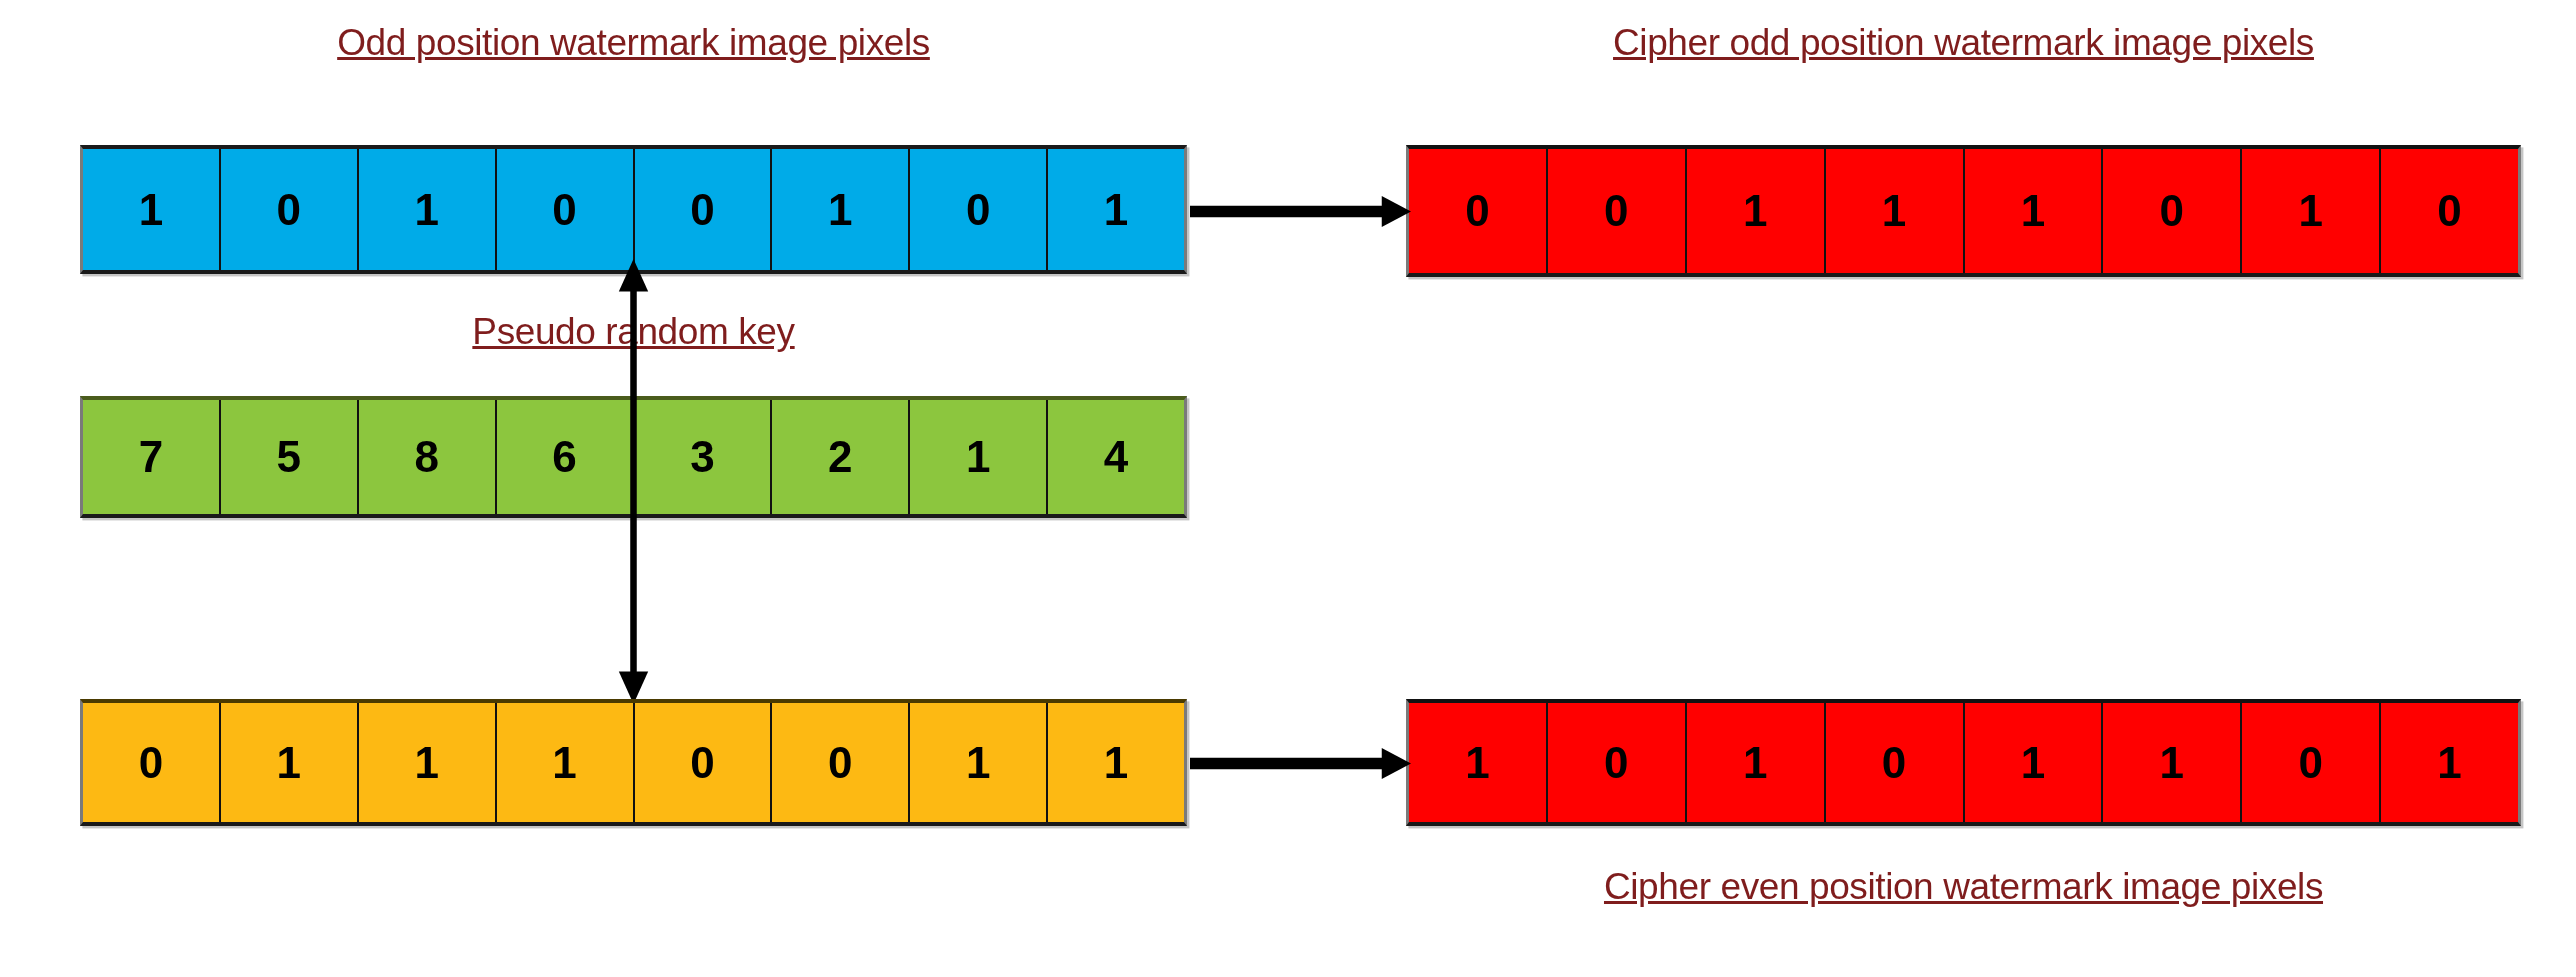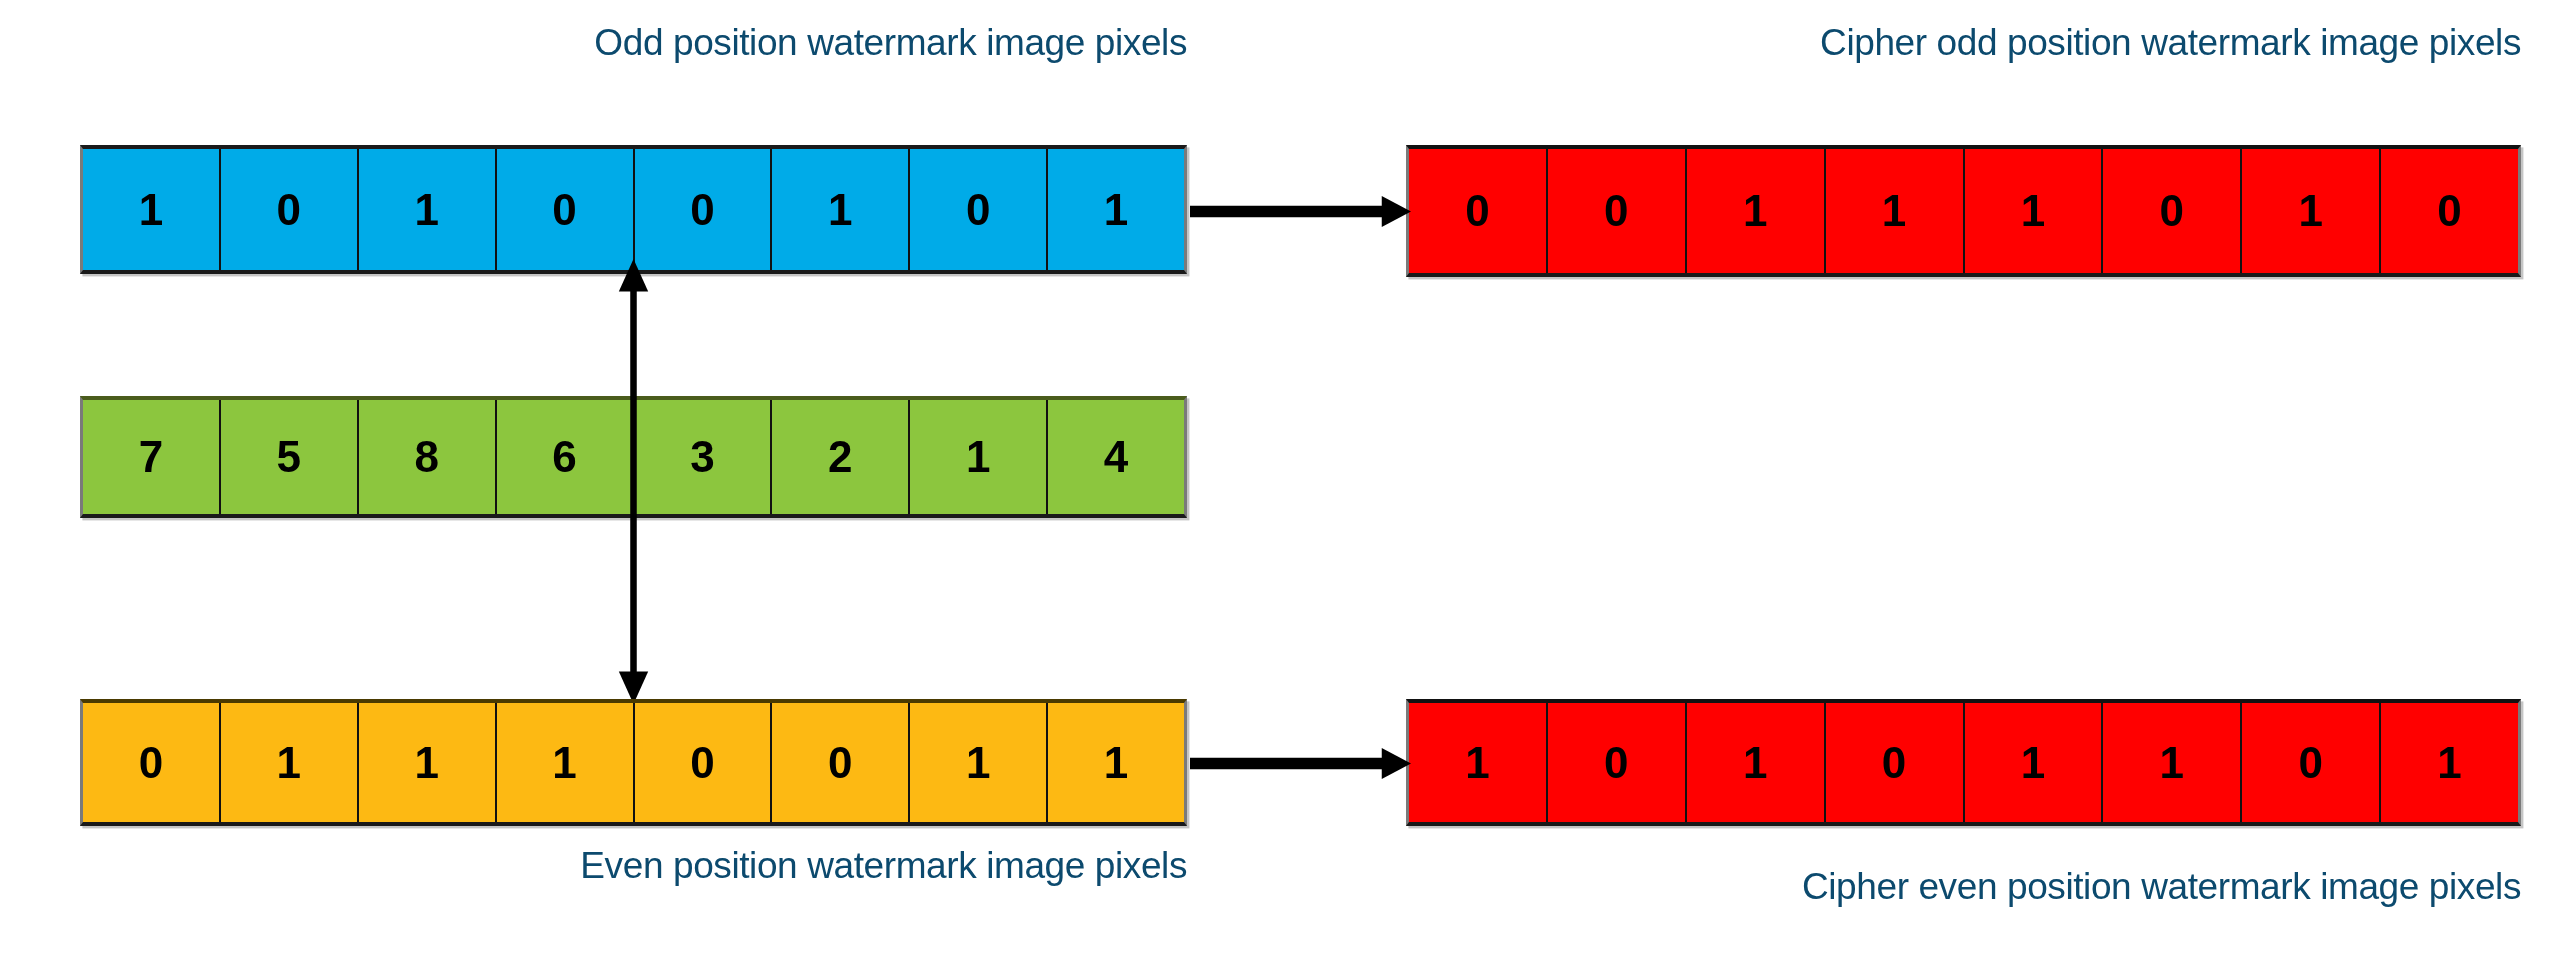--- a/index.html
+++ b/index.html
@@ -17,25 +17,26 @@
     background: #ffffff;
     overflow: hidden;
   }
 
   
   .caption {
     position: absolute;
     font-family: "Liberation Sans", sans-serif;
     font-size: 37px;
     font-weight: 400;
-    color: #0c4a6e;
+    color: #7f1d1d;
     white-space: nowrap;
-    text-align: right;
+    text-align: center;
     letter-spacing: -0.4px;
     line-height: 1;
+    text-decoration: underline;
   }
 
   
   .bar {
     position: absolute;
     display: flex;
     flex-direction: row;
     box-sizing: border-box;
     border-top: 4.1px solid #1a1a1a;
     border-bottom: 4.1px solid #1a1a1a;
@@ -113,20 +114,21 @@
     <div class="cell">0</div>
   </div>
 
   <div class="arrow-h" style="left:1190px; top:195px; width:221px; height:33px;">
     <svg width="221" height="33" viewBox="0 0 272 40">
       <line x1="0" y1="20" x2="250" y2="20" stroke="#000000" stroke-width="14"></line>
       <polygon points="272,20 236,1 236,39" fill="#000000"></polygon>
     </svg>
   </div>
 
+  <div class="caption" style="left:80px; top:313px; width:1107px;">Pseudo  random key</div>
 
   <div class="bar bar-green" style="left:80px; top:396px; width:1107px; height:122px;">
     <div class="cell">7</div>
     <div class="cell">5</div>
     <div class="cell">8</div>
     <div class="cell">6</div>
     <div class="cell">3</div>
     <div class="cell">2</div>
     <div class="cell">1</div>
     <div class="cell">4</div>
@@ -144,21 +146,20 @@
     <div class="cell">0</div>
     <div class="cell">1</div>
     <div class="cell">1</div>
     <div class="cell">1</div>
     <div class="cell">0</div>
     <div class="cell">0</div>
     <div class="cell">1</div>
     <div class="cell">1</div>
   </div>
 
-  <div class="caption" style="left:80px; top:847px; width:1107px;">Even position watermark image pixels</div>
 
   <div class="bar bar-red" style="left:1406px; top:699px; width:1115px; height:127px;">
     <div class="cell">1</div>
     <div class="cell">0</div>
     <div class="cell">1</div>
     <div class="cell">0</div>
     <div class="cell">1</div>
     <div class="cell">1</div>
     <div class="cell">0</div>
     <div class="cell">1</div>

